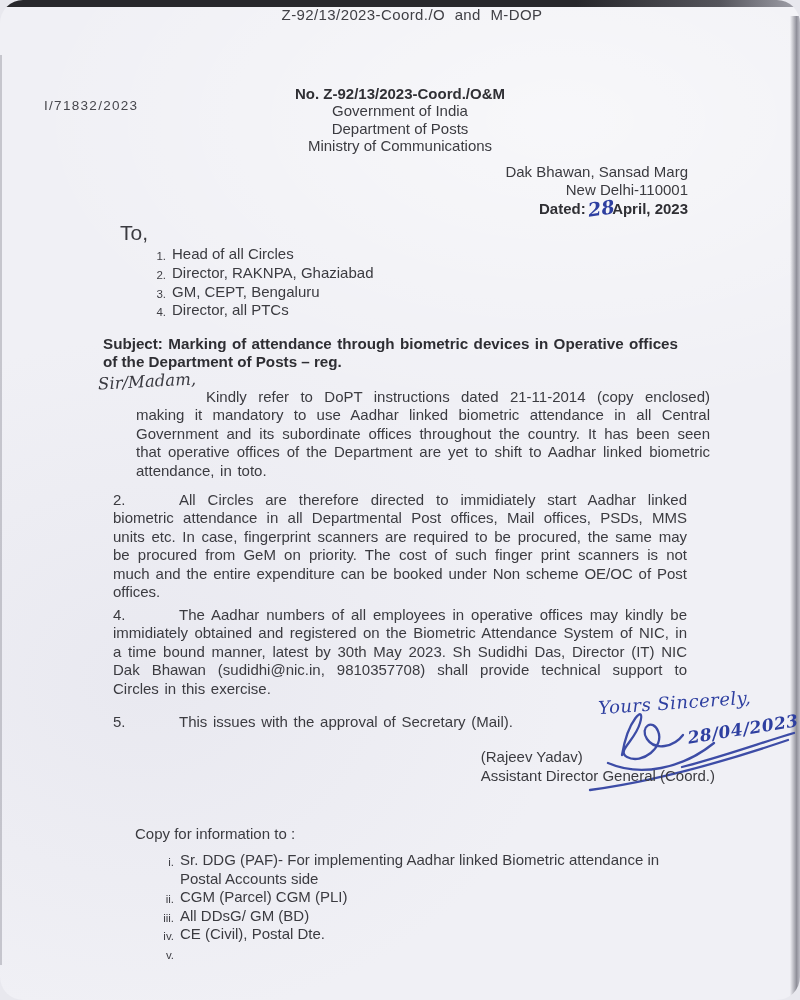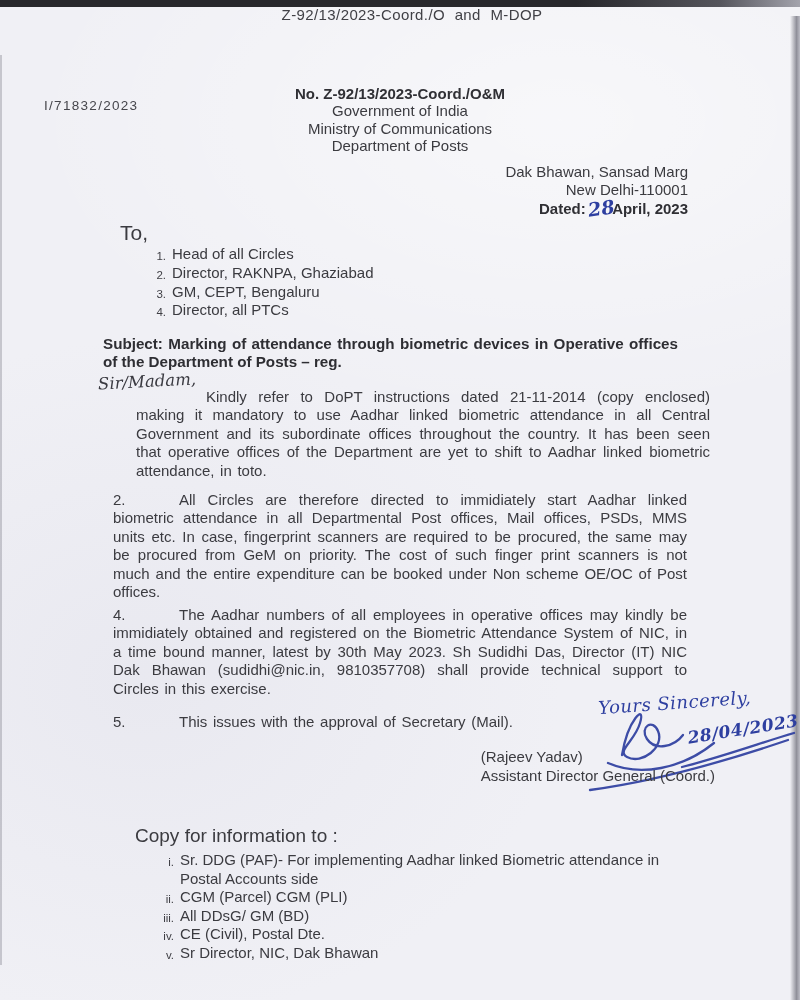--- a/index.html
+++ b/index.html
@@ -3,20 +3,21 @@
 <meta charset="utf-8">
 <style>
   html,body{margin:0;padding:0;background:#e8e8ee;}
   .page{
     position:relative;width:800px;height:1000px;overflow:hidden;
     font-family:"Liberation Sans",sans-serif;color:#3b3b40;
     background:
       radial-gradient(900px 500px at 70% 12%, rgba(255,255,255,.5), rgba(255,255,255,0) 60%),
       radial-gradient(760px 620px at 18% 68%, rgba(224,224,234,.45), rgba(224,224,234,0) 55%),
       #f0f0f5;
+    border-radius: 23px;
   }
   .abs{position:absolute;}
   .top-strip{left:0;top:0;width:800px;height:7px;
     background:linear-gradient(90deg,#28282c 0%,#28282c 72%,#55555c 90%,#a3a3ac 100%);}
   .left-edge{left:0;top:55px;width:2px;height:910px;background:rgba(120,120,132,.35);}
   .right-edge{right:0;top:16px;width:10px;height:984px;
     background:linear-gradient(90deg,rgba(100,100,112,0) 0%,#90909a 65%,#bcbcc5 100%);}
   .top-ref{left:0;right:0;top:6px;text-align:center;transform:translateX(12px);
     font-size:15px;letter-spacing:.4px;word-spacing:5px;color:#404046;font-weight:500;}
   .file-id{left:44px;top:50px;font-size:13.5px;letter-spacing:1.3px;color:#46464c;margin-top:48px;}
@@ -38,43 +39,43 @@
     transform:rotate(-3deg);font-family:"DejaVu Serif",serif;font-style:italic;}
   .para{left:113px;width:574px;font-size:15px;line-height:18.4px;
     text-align:justify;word-spacing:1.5px;}
   .pnum{display:inline-block;width:66px;}
   .pnum.empty{width:70px;}
   .p1{top:388px;margin-left:23px;} .p2{top:491px;} .p3{top:606px;} .p4{top:713px;}
   .closing{left:598px;top:692px;font-size:18px;transform:rotate(-4deg);letter-spacing:.5px;}
   .sig-date{left:687px;top:719px;font-size:17px;transform:rotate(-9deg);
     letter-spacing:.5px;font-weight:bold;}
   .sign-block{right:85px;top:748px;text-align:left;font-size:15px;line-height:18.6px;}
-  .copy-head{left:135px;top:825px;font-size:19px;}
+  .copy-head{left:135px;top:825px;font-size:15px;}
   .copy-list{left:150px;top:851px;width:538px;font-size:15px;}
   .copy-list .row{line-height:18.6px;}
   .copy-list .marker{width:24px;}
   svg.ink{overflow:visible;}
 </style>
 </head>
 <body>
 
 <div class="page">
 
   <div class="abs top-strip"></div>
   <div class="abs left-edge"></div>
   <div class="abs right-edge"></div>
 
   <div class="abs top-ref">Z-92/13/2023-Coord./O and M-DOP</div>
   <div class="abs file-id">I/71832/2023</div>
 
   <div class="abs center-block">
     <div class="b">No. Z-92/13/2023-Coord./O&amp;M</div>
     <div>Government of India</div>
+    <div>Department of Posts</div>
     <div>Ministry of Communications</div>
-    <div>Department of Posts</div>
   </div>
 
   <div class="abs right-block">
     <div>Dak Bhawan, Sansad Marg</div>
     <div>New Delhi-110001</div>
     <div class="date-line"><span>Dated:</span><span class="hw hw-day">28</span><span>April, 2023</span></div>
   </div>
 
   <div class="abs to-label">To,</div>
 
@@ -139,17 +140,16 @@
     <div class="row">
         <span class="marker">iii.</span>
         <span>All DDsG/ GM (BD)</span>
       </div>
     <div class="row">
         <span class="marker">iv.</span>
         <span>CE (Civil), Postal Dte.</span>
       </div>
     <div class="row">
         <span class="marker">v.</span>
-        <span>Sr Director, NIC, Dak Bhawan</span>
       </div>
   </div>
 
 </div>
 
 </body></html>

